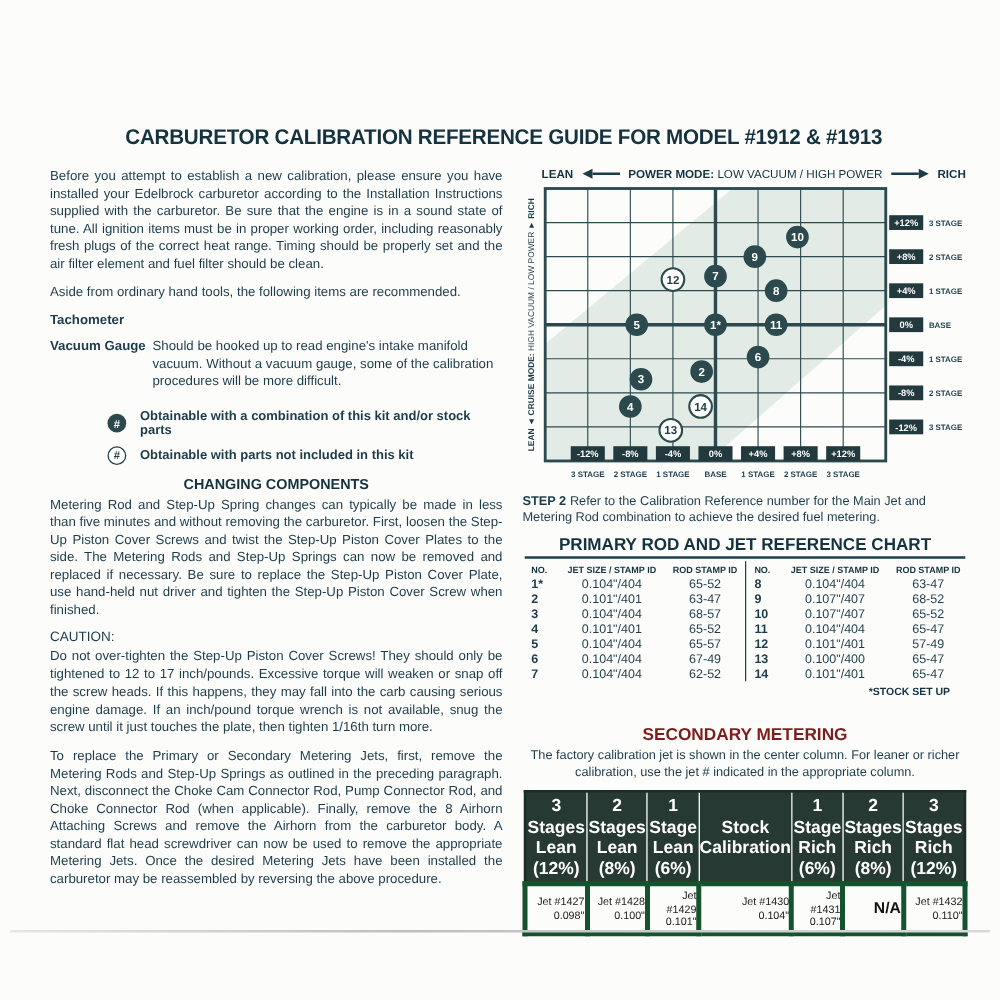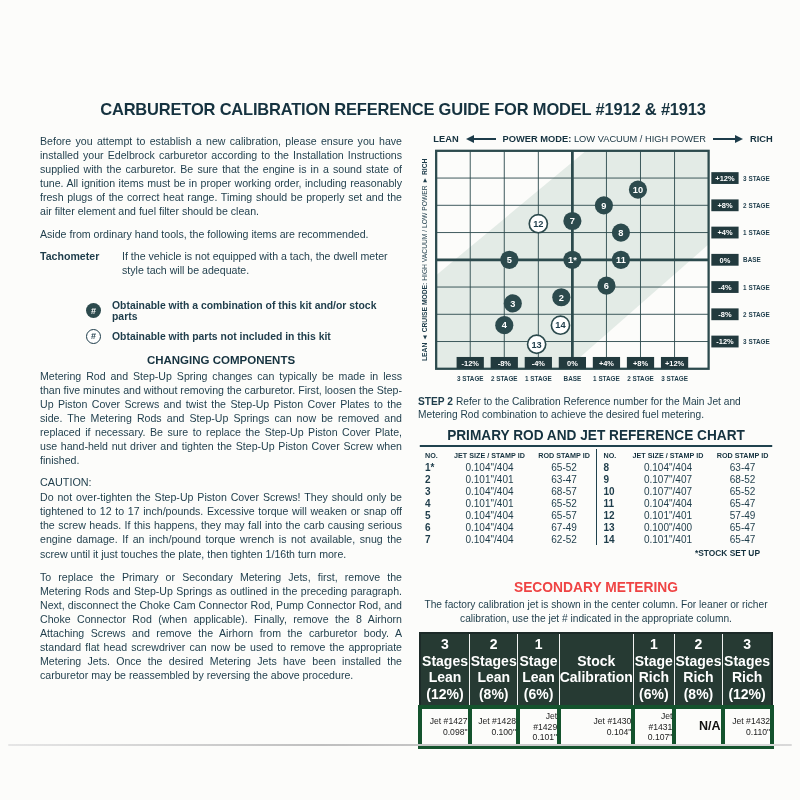--- a/index.html
+++ b/index.html
@@ -47,21 +47,21 @@
   .ref-wrap{display:flex;margin-top:2px;}
   .ref-half{flex:1;}
   .ref-half.second{border-left:1.6px solid #20424e;}
   table.ref{width:100%;border-collapse:collapse;}
   table.ref th{font-size:7.2px;font-weight:bold;text-align:center;padding:2px 0 1px 0;color:#15323f;}
   table.ref th.no-h, table.ref td.no-col{text-align:left;padding-left:7px;width:16%;}
   table.ref td{font-size:10px;text-align:center;padding:0.5px 0;}
   table.ref td.no-col{font-weight:bold;}
   .footnote{font-size:8.4px;font-weight:bold;text-align:right;padding:3px 14px 0 0;color:#15323f;}
   
-  .secondary-head{font-size:13.8px;font-weight:bold;text-align:center;color:#ef4444;margin:22px 0 3px 0;}
+  .secondary-head{font-size:13.8px;font-weight:bold;text-align:center;color:#7f1d1d;margin:22px 0 3px 0;}
   .secondary-intro{font-size:10.2px;line-height:1.3;text-align:center;margin:0 4px 7px 4px;}
   table.sec-table{width:100%;border-collapse:collapse;border:2px solid #1c2a28;}
   table.sec-table th{background:#263a33;color:#fff;font-size:14px;line-height:1.18;font-weight:bold;
                      padding:2.5px 0;border:1px solid #f2f2f2;}
   table.sec-table td{font-size:8.6px;line-height:1.25;text-align:right;padding:2px 0;
                      border:4px solid #14532d;color:#222;}
   table.sec-table td .na{font-size:12.5px;font-weight:bold;color:#111;}
   .scan-shadow{position:absolute;left:8px;right:8px;top:744px;height:2px;
                background:linear-gradient(90deg,#e6e6e6,#bfbfbf 40%,#d9d9d9);border-radius:2px;}
 </style>
@@ -73,23 +73,24 @@
 
   <div class="columns">
 
     <div class="col-left">
       <p>Before you attempt to establish a new calibration, please ensure you have installed your Edelbrock carburetor according to the Installation Instructions supplied with the carburetor. Be sure that the engine is in a sound state of tune. All ignition items must be in proper working order, including reasonably fresh plugs of the correct heat range. Timing should be properly set and the air filter element and fuel filter should be clean.</p>
 
       <p style="text-align:left;margin-bottom:7px;">Aside from ordinary hand tools, the following items are recommended.</p>
 
       <div class="def-row">
         <div class="def-term">Tachometer</div>
-        <div class="def-desc">If the vehicle is not equipped with a tach, the dwell meter style tach will be adequate.</div>
       </div>
       <div class="def-row">
+        <div class="def-term">Vacuum Gauge</div>
+        <div class="def-desc">Should be hooked up to read engine's intake manifold vacuum. Without a vacuum gauge, some of the calibration procedures will be more difficult.</div>
       </div>
 
       <div class="legend">
         <div class="legend-row">
           <span class="sym filled">#</span>
           <span>Obtainable with a combination of this kit and/or stock parts</span>
         </div>
         <div class="legend-row">
           <span class="sym outline">#</span>
           <span>Obtainable with parts not included in this kit</span>

